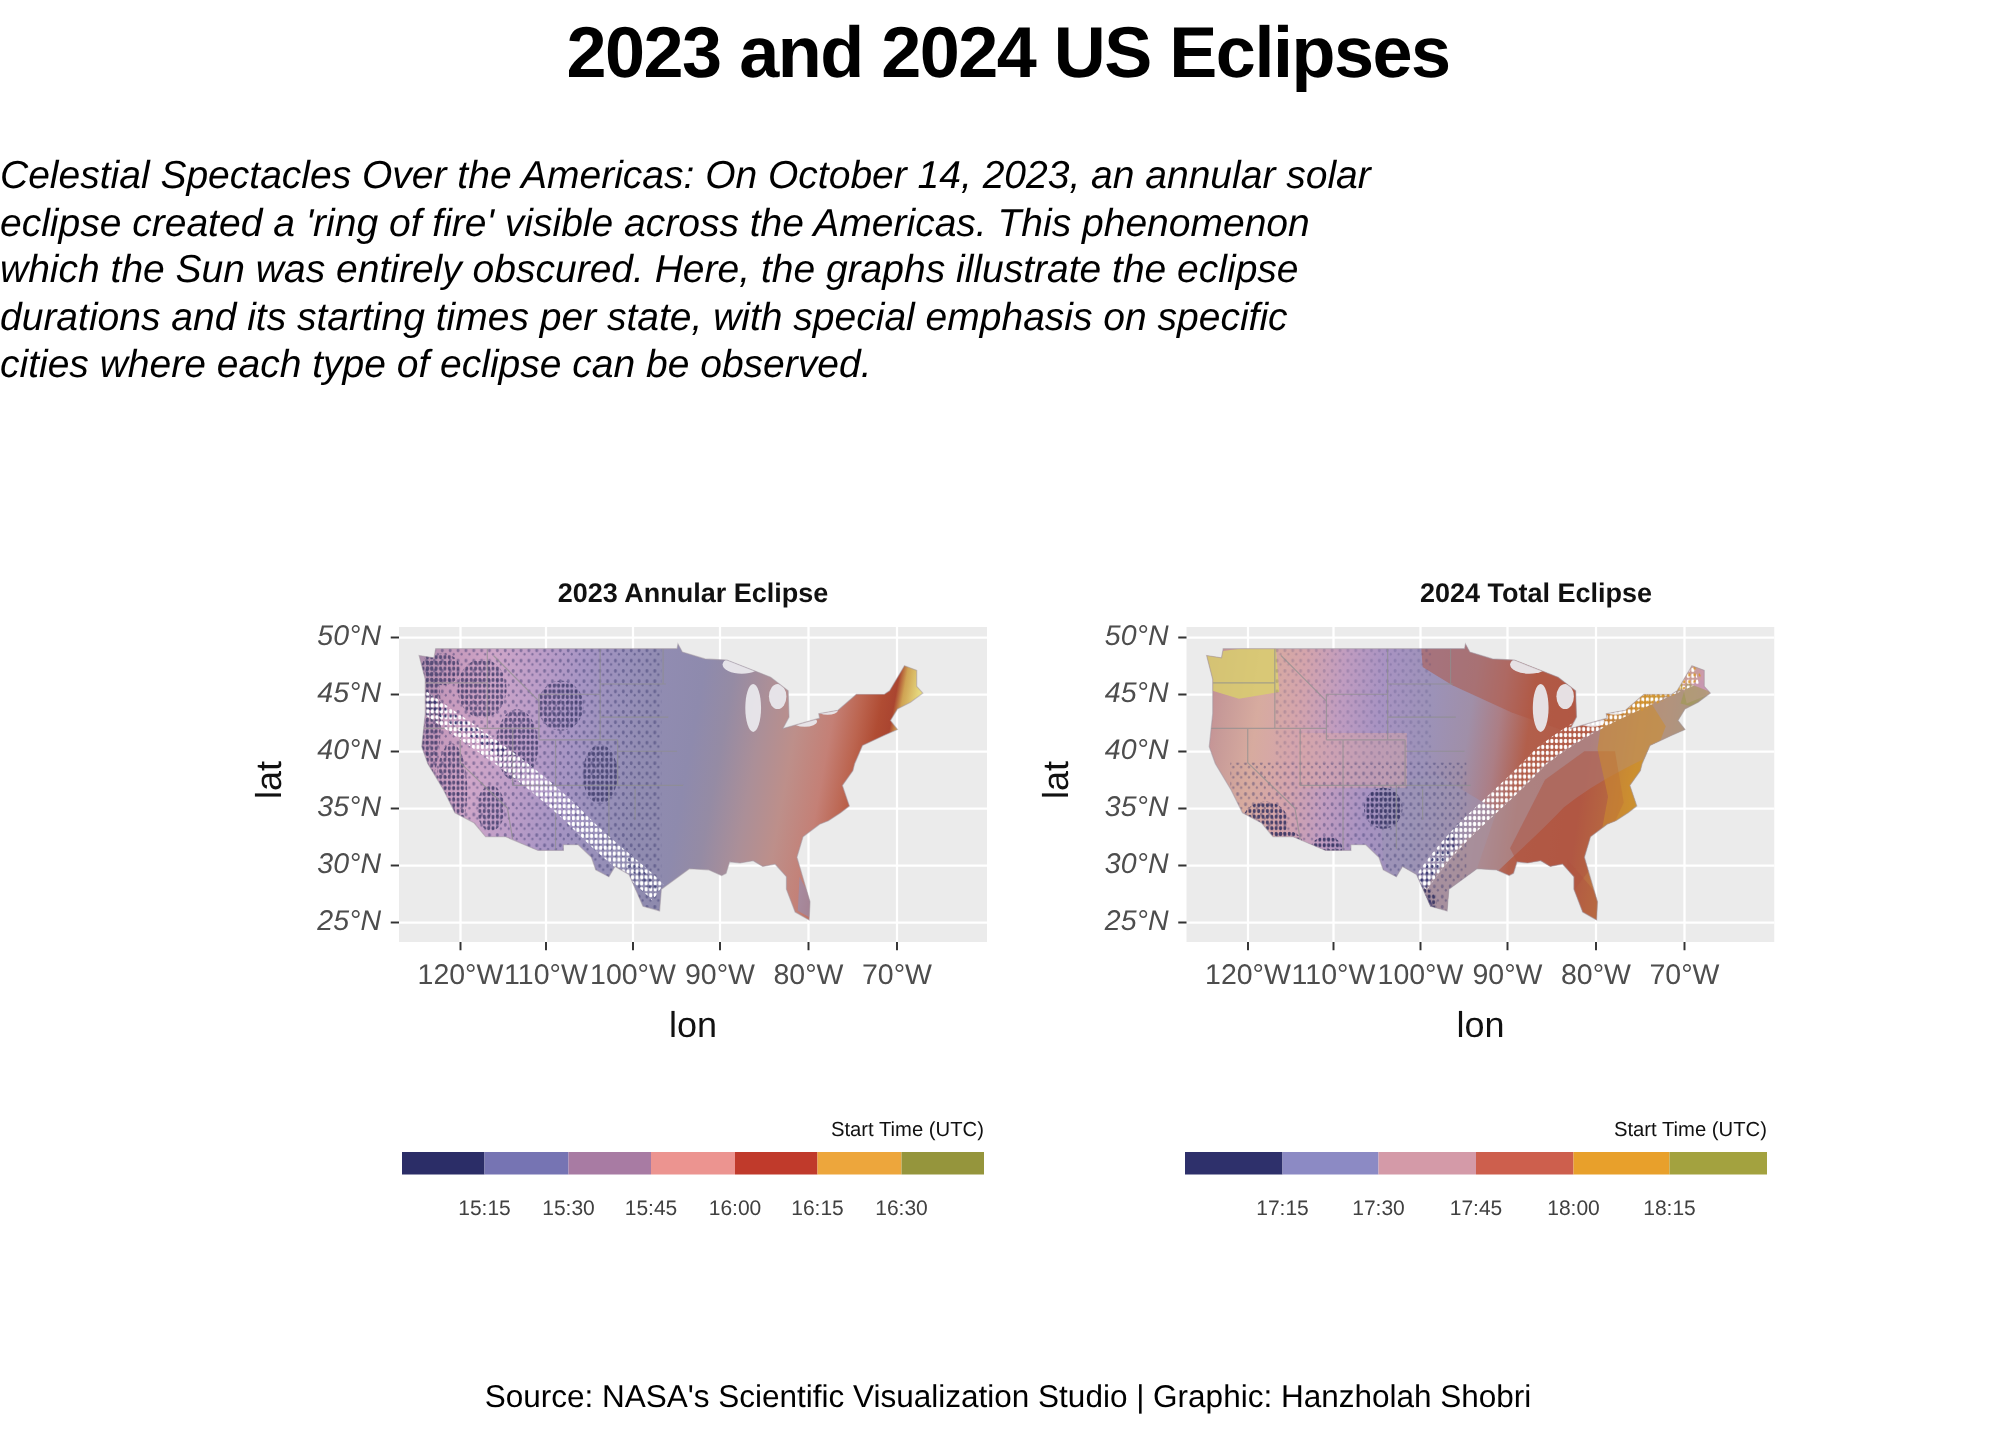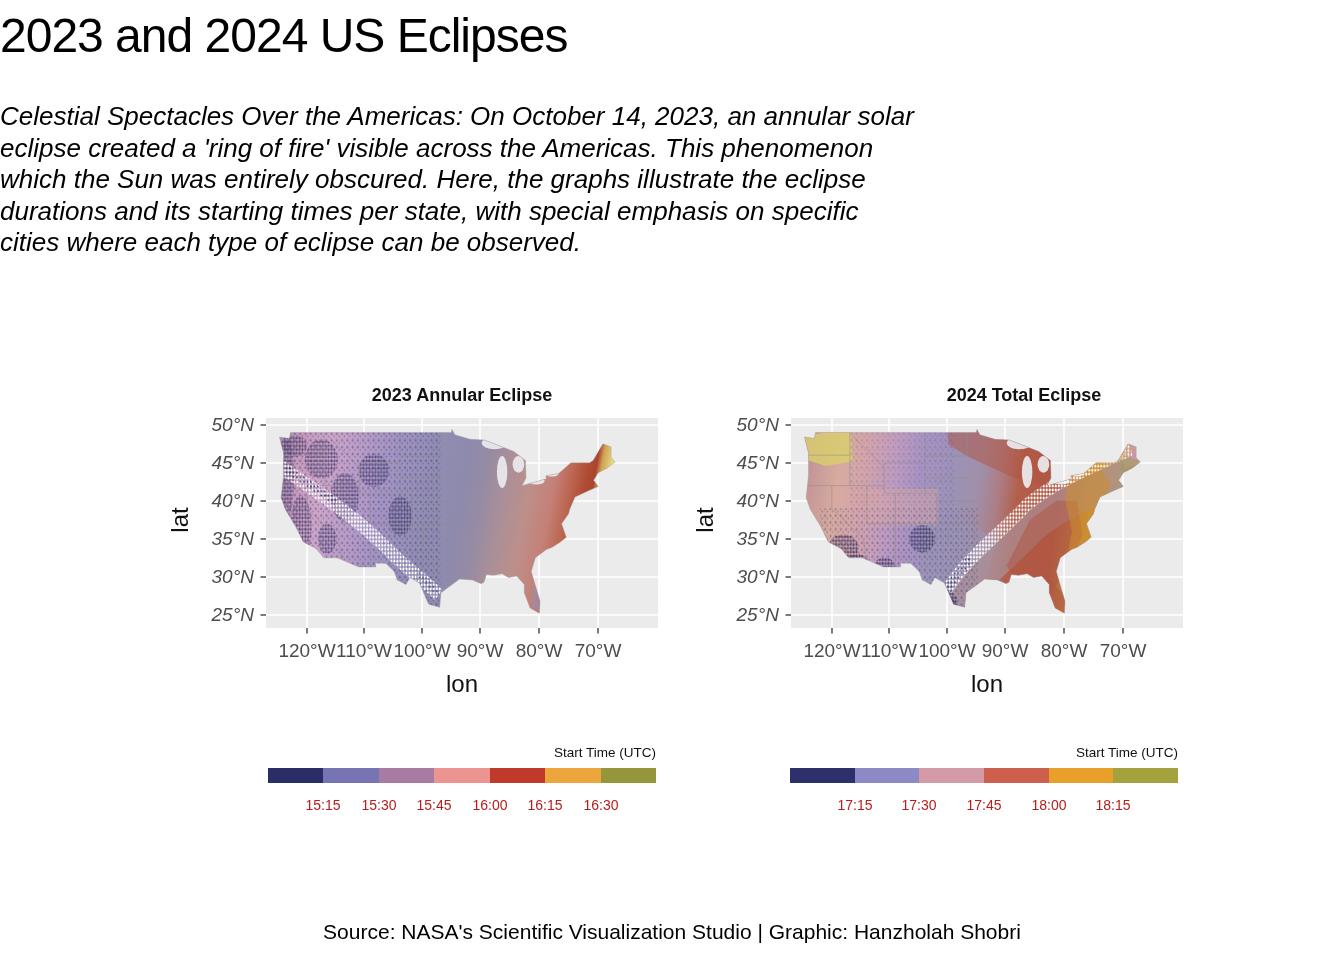--- a/index.html
+++ b/index.html
@@ -1,31 +1,31 @@
 <!DOCTYPE html>
 <html><head>
 <meta charset="utf-8">
 <style>
   html,body{margin:0;padding:0;background:#fff;}
   .page{position:relative;width:1344px;height:960px;background:#ffffff;overflow:hidden;
         font-family:"Liberation Sans", sans-serif;color:#000;}
-  .main-title{position:absolute;top:8px;left:0;width:1344px;
-              font-size:48px;font-weight:normal;letter-spacing:-1px;}
+  .main-title{position:absolute;top:8px;left:0;width:1344px;text-align:center;
+              font-size:48px;font-weight:bold;letter-spacing:-1px;}
   .subtitle{position:absolute;top:101px;left:0;width:1344px;
             font-style:italic;font-size:26px;line-height:31.5px;color:#000;}
   .subtitle div{white-space:nowrap;}
   .plot-title{position:absolute;width:392px;text-align:center;font-size:18px;font-weight:bold;color:#111;}
   .panel-svg{position:absolute;}
   .ytick{position:absolute;width:64px;text-align:right;font-size:19px;color:#4d4d4d;line-height:20px;font-style:italic;}
   .xtick{position:absolute;width:60px;text-align:center;font-size:19px;color:#4d4d4d;line-height:22px;white-space:nowrap;}
   .axis-title{position:absolute;font-size:24px;color:#111;text-align:center;}
   .lat-title{width:60px;transform:rotate(-90deg);}
   .legend-title{position:absolute;width:388px;text-align:right;font-size:13.5px;color:#111;}
   .colorbar{position:absolute;width:388px;height:15px;display:flex;}
-  .legend-label{position:absolute;width:60px;text-align:center;font-size:14px;color:#b91c1c;}
+  .legend-label{position:absolute;width:60px;text-align:center;font-size:14px;color:#404040;}
   .source{position:absolute;top:920px;left:0;width:1344px;text-align:center;font-size:21px;color:#000;}
 </style>
 </head>
 <body>
 
 <div class="page">
 
   <div class="main-title">2023 and 2024 US Eclipses</div>
   <div class="subtitle">
     <div>Celestial Spectacles Over the Americas: On October 14, 2023, an annular solar</div>

